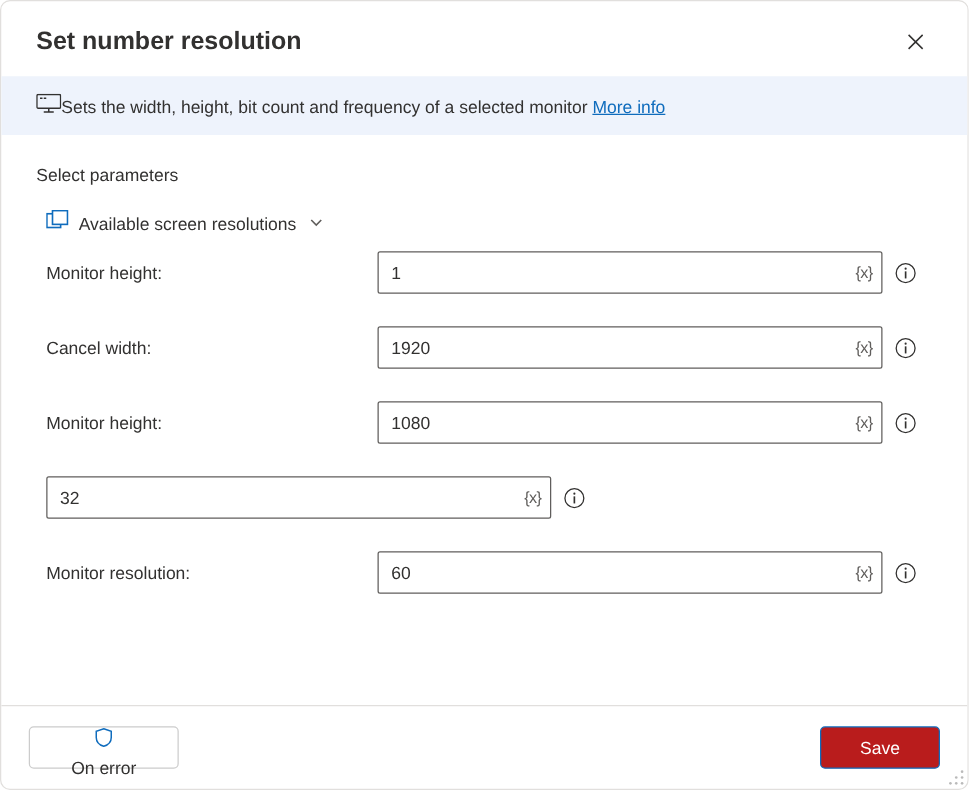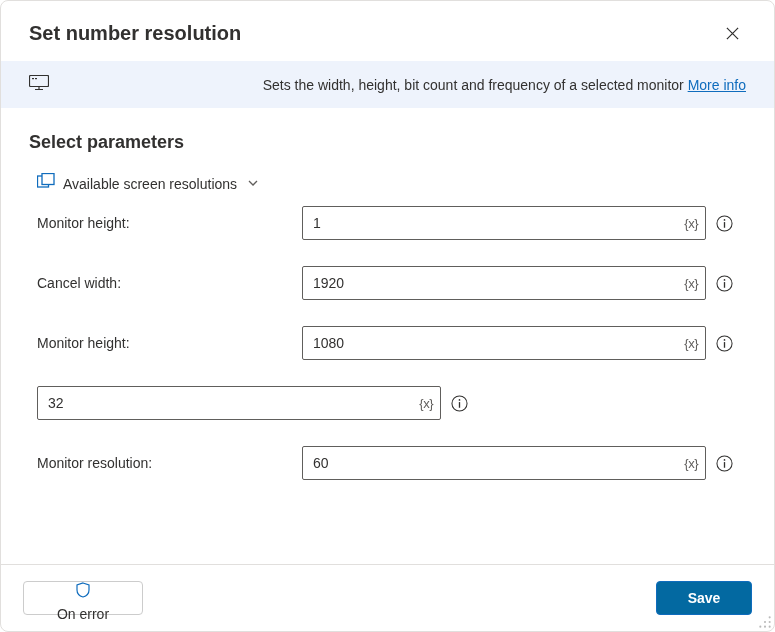--- a/index.html
+++ b/index.html
@@ -39,42 +39,40 @@
     cursor: pointer;
     color: #323130;
     background: none;
     border: none;
   }
   .info-banner {
     background: #eef3fc;
     display: flex;
     align-items: center;
     padding: 14px 28px;
-    gap: 14px;
-    font-size: 14px;
-    color: #323130;
-    justify-content: space-between;
+    font-size: 14px;
+    color: #323130;
   }
   .info-banner .banner-icon {
     flex-shrink: 0;
     color: #323130;
   }
   .more-link {
     color: #0f6cbd;
     text-decoration: underline;
     cursor: pointer;
   }
   .content {
     padding: 24px 28px 0 28px;
     flex: 1;
     overflow: auto;
   }
   .section-title {
-    font-size: 18px;
-    font-weight: 700;
+    font-size: 14px;
+    font-weight: 400;
     color: #323130;
     margin-bottom: 20px;
   }
   .variables-row {
     display: flex;
     align-items: center;
     gap: 8px;
     margin-bottom: 12px;
     padding-left: 8px;
     cursor: pointer;
@@ -147,24 +145,24 @@
     min-width: 96px;
     justify-content: center;
     flex-direction: column;
   }
   .btn-secondary {
     background: #fff;
     border: 1px solid #ccc;
     color: #323130;
   }
   .btn-primary {
-    background: #0369a1;
+    background: #b91c1c;
     border: 1px solid #0f6cbd;
     color: #fff;
-    font-weight: 700;
+    font-weight: 400;
   }
   .on-error-btn {
     min-width: 120px;
     padding: 0 16px;
     justify-content: flex-start;
   }
   .footer-right {
     display: flex;
     gap: 10px;
   }

